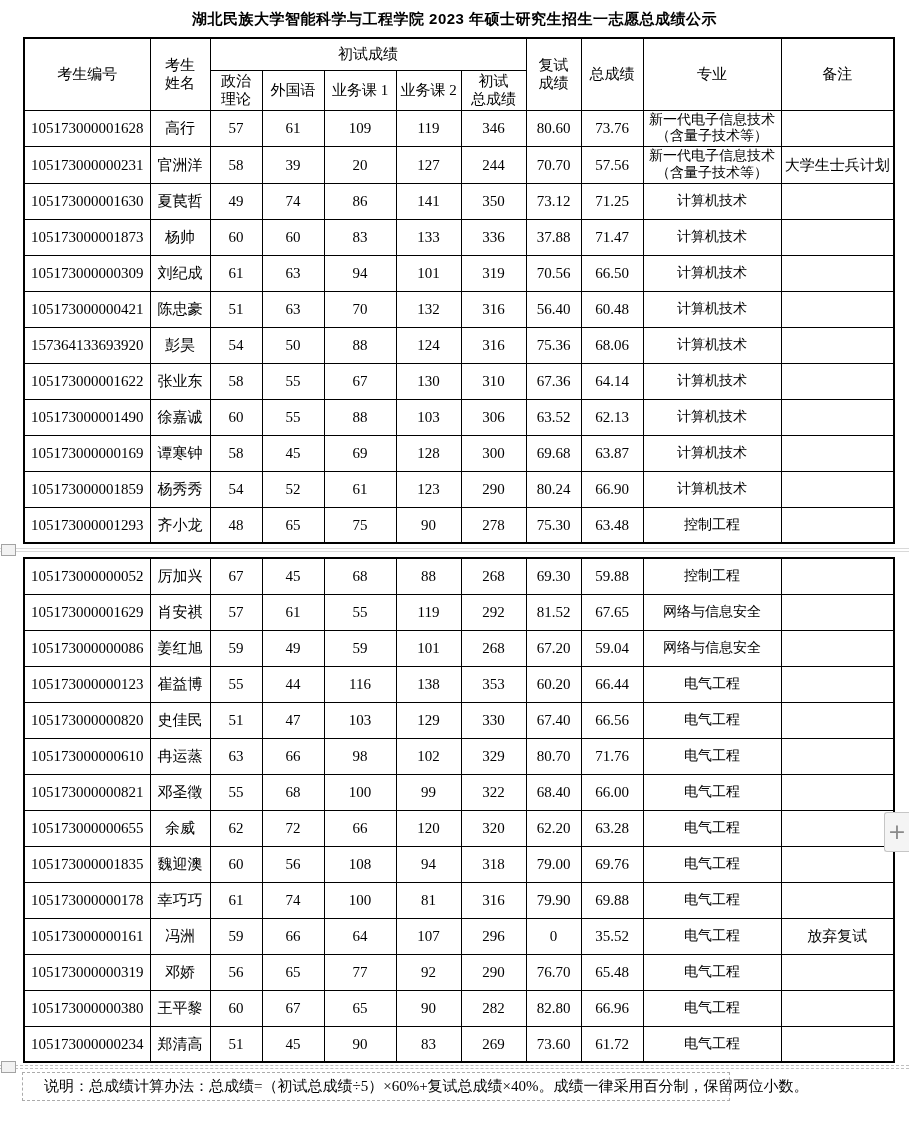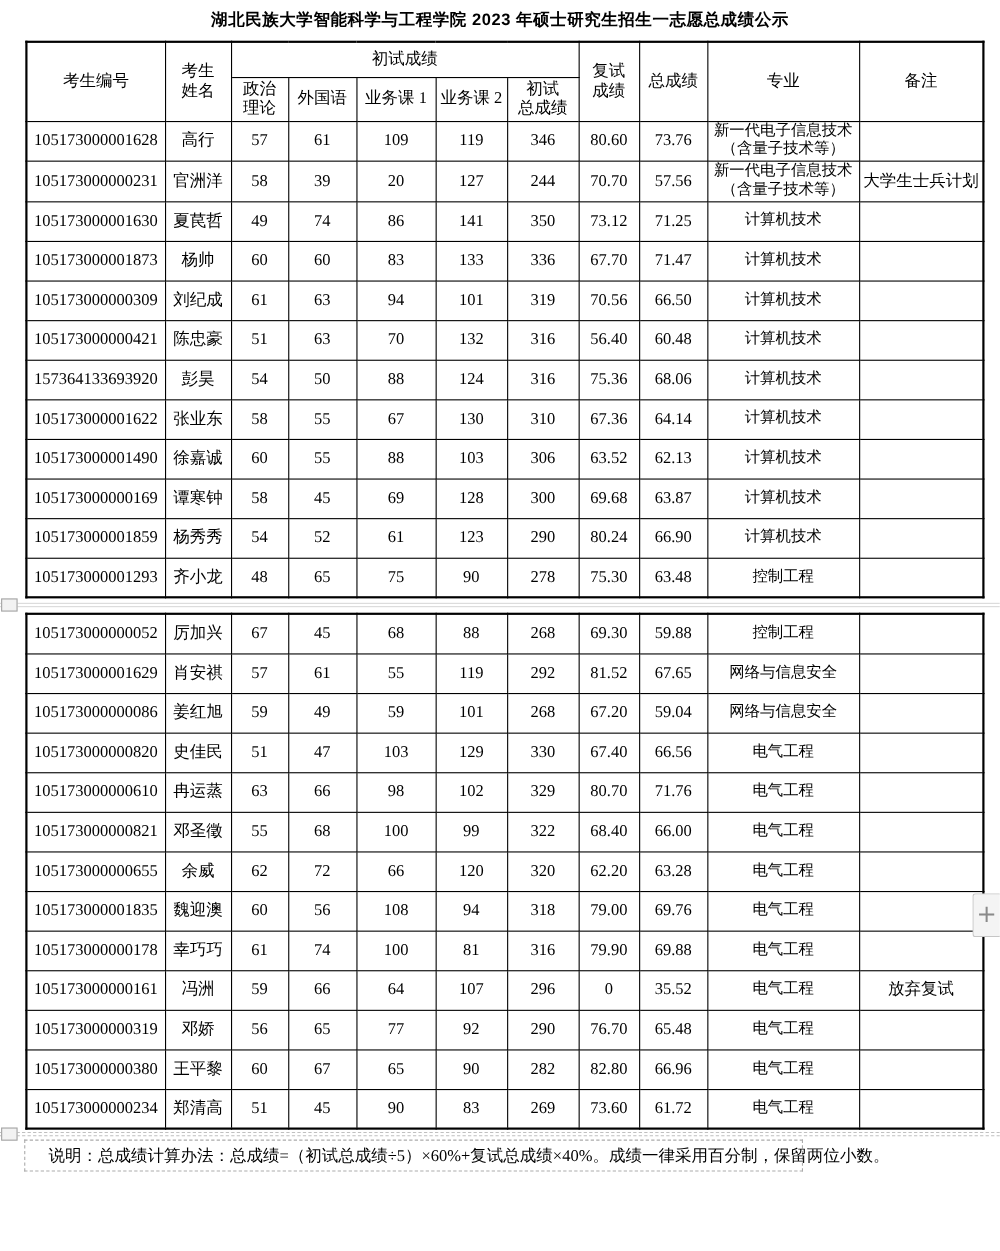--- a/index.html
+++ b/index.html
@@ -143,21 +143,21 @@
     <td></td>
   </tr>
           <tr>
     <td>105173000001873</td>
     <td>杨帅</td>
     <td>60</td>
     <td>60</td>
     <td>83</td>
     <td>133</td>
     <td>336</td>
-    <td>67.70</td>
+    <td>37.88</td>
     <td>71.47</td>
     <td class="major">计算机技术</td>
     <td></td>
   </tr>
           <tr>
     <td>105173000000309</td>
     <td>刘纪成</td>
     <td>61</td>
     <td>63</td>
     <td>94</td>
@@ -315,20 +315,33 @@
     <td>49</td>
     <td>59</td>
     <td>101</td>
     <td>268</td>
     <td>67.20</td>
     <td>59.04</td>
     <td class="major">网络与信息安全</td>
     <td></td>
   </tr>
           <tr>
+    <td>105173000000123</td>
+    <td>崔益博</td>
+    <td>55</td>
+    <td>44</td>
+    <td>116</td>
+    <td>138</td>
+    <td>353</td>
+    <td>60.20</td>
+    <td>66.44</td>
+    <td class="major">电气工程</td>
+    <td></td>
+  </tr>
+          <tr>
     <td>105173000000820</td>
     <td>史佳民</td>
     <td>51</td>
     <td>47</td>
     <td>103</td>
     <td>129</td>
     <td>330</td>
     <td>67.40</td>
     <td>66.56</td>
     <td class="major">电气工程</td>

